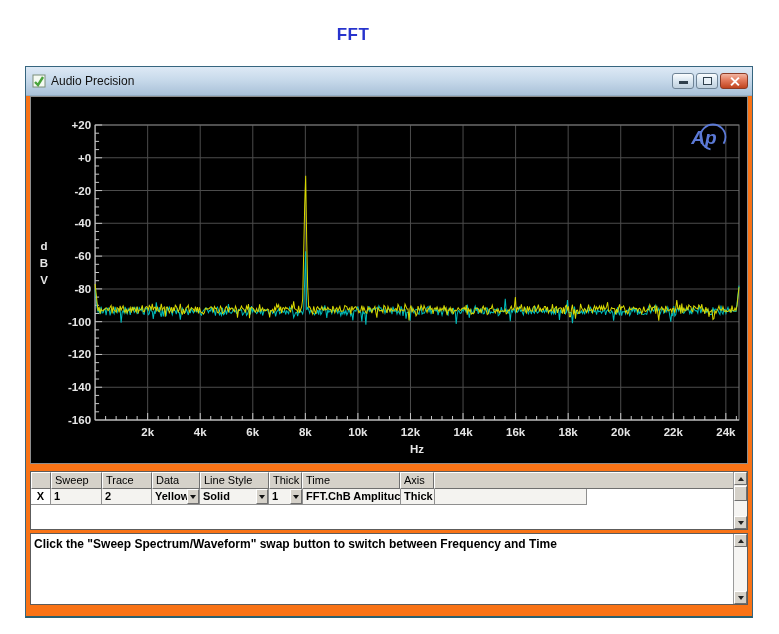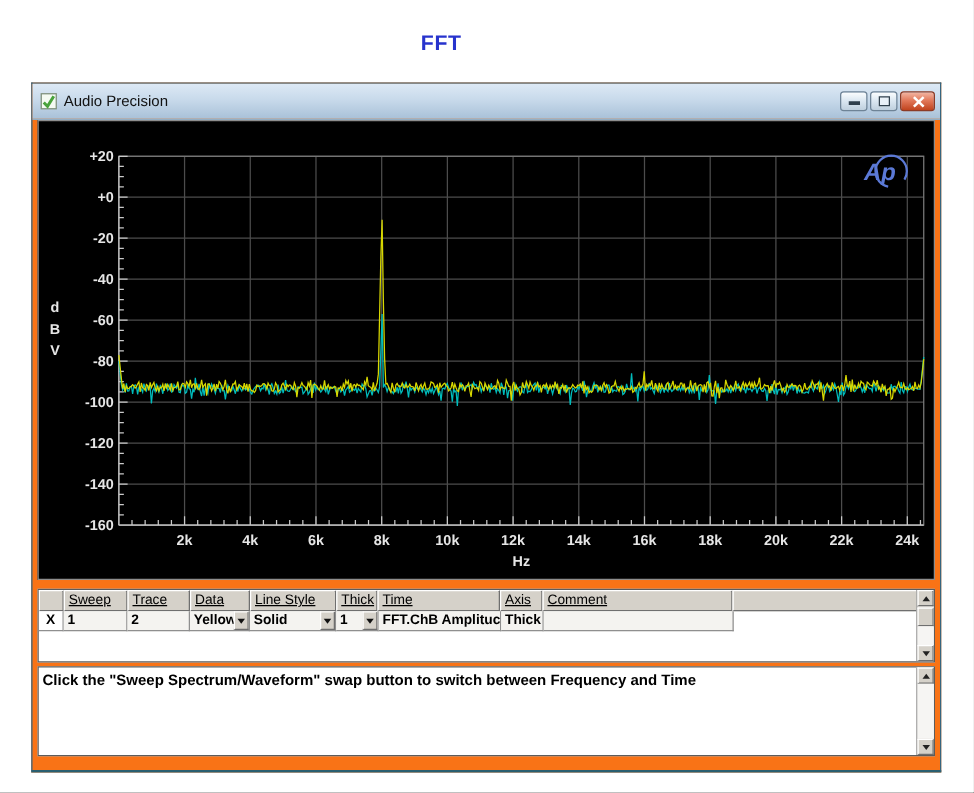--- a/index.html
+++ b/index.html
@@ -39,21 +39,21 @@
   
   .plot-panel { height:368px; flex:0 0 auto; background:#000; border:1px solid #8d8d8d; }
   .plot-panel svg { display:block; width:100%; height:100%; }
 
   
   .table-area { margin-top:7px; height:59px; flex:0 0 auto; position:relative;
                 background:#fff; border:1px solid #5c5c5c; overflow:hidden; }
   .thead, .trow { display:flex; width:705px; }
   .th { height:17px; background:#d5d1c9; border-top:1px solid #fff; border-left:1px solid #fff;
         border-right:1px solid #6f6f6f; border-bottom:1px solid #6f6f6f;
-        font-size:11px; color:#000; padding:1px 0 0 3px; overflow:hidden; white-space:nowrap;text-decoration:underline; }
+        font-size:11px; color:#000; padding:1px 0 0 3px; overflow:hidden; white-space:nowrap; }
   .td { height:16px; background:#f4f3f0; border-right:1px solid #8f8f8f; border-bottom:1px solid #8f8f8f;
         font-size:11px; font-weight:bold; color:#000; padding:1px 0 0 3px;
         overflow:hidden; white-space:nowrap; position:relative; }
   .c0{width:20px;} .c1{width:51px;} .c2{width:50px;} .c3{width:48px;} .c4{width:69px;}
   .c5{width:33px;} .c6{width:98px;} .c7{width:34px;} .c8{width:152px;}
   .cfill{flex:1;}
   .td.check { background:#fff; text-align:center; padding-left:0; }
   .td.dd { padding-right:30px; }
   .ddbtn { position:absolute; right:0; top:0; bottom:0; width:12px; background:#d5d1c9;
            border:1px solid; border-color:#fff #6f6f6f #6f6f6f #fff;
@@ -268,21 +268,20 @@
       <div class="table-area">
         <div class="thead">
           <div class="th c0"></div>
           <div class="th c1">Sweep</div>
           <div class="th c2">Trace</div>
           <div class="th c3">Data</div>
           <div class="th c4">Line Style</div>
           <div class="th c5">Thick</div>
           <div class="th c6">Time</div>
           <div class="th c7">Axis</div>
-          <div class="th c8">Comment</div>
           <div class="th cfill"></div>
         </div>
         <div class="trow">
           <div class="td c0 check">X</div>
           <div class="td c1">1</div>
           <div class="td c2">2</div>
           <div class="td c3 dd">
             <span>Yellow</span>
             <span class="ddbtn">
               <span class="arr-down"></span>

